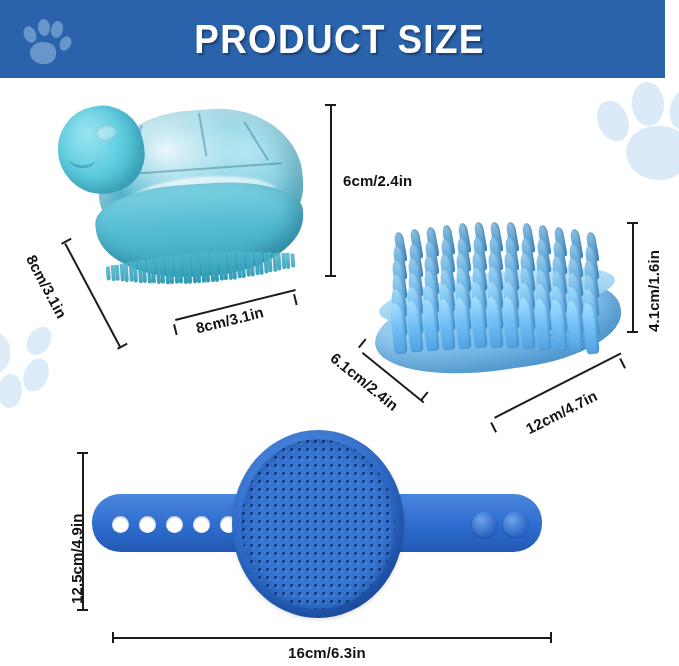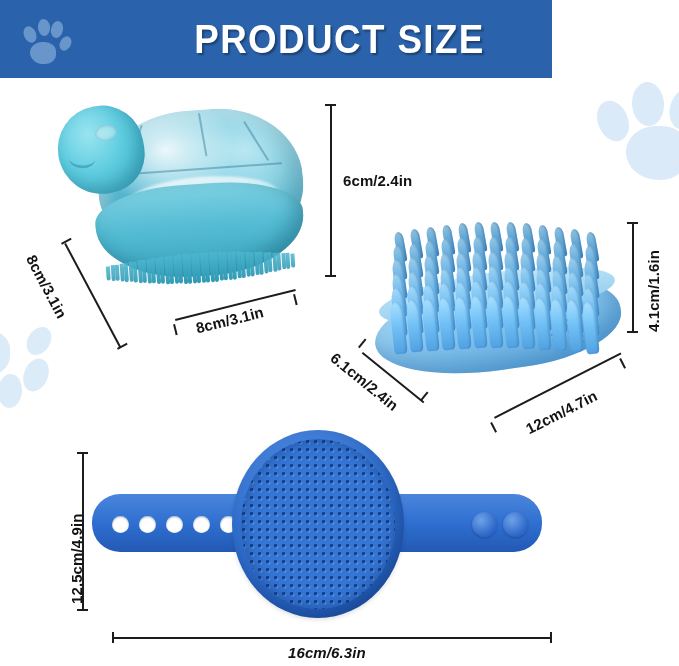--- a/index.html
+++ b/index.html
@@ -7,21 +7,21 @@
     width:679px;height:666px;
     background:#ffffff;
     font-family:"Liberation Sans", sans-serif;
     overflow:hidden;
     position:relative;
   }
   #page{position:relative;width:679px;height:666px;overflow:hidden;background:#fff;}
 
   
   .banner{
-    position:absolute;left:0;top:0;width:552px;height:78px;
+    position:absolute;left:0;top:0;width:665px;height:78px;
     background:#2a62ab;
     overflow:hidden;
   }
   .banner-title{
     position:absolute;left:0;top:0;width:679px;height:78px;
     display:flex;align-items:center;justify-content:center;
     color:#ffffff;
     font-size:40px;
     font-weight:bold;
     letter-spacing:1.5px;
@@ -403,15 +403,15 @@
   </div>
 
   <div class="dimline dim-v" style="left:82px;top:452px;height:158px;"></div>
   <div class="cap cap-h" style="left:77px;top:452px;"></div>
   <div class="cap cap-h" style="left:77px;top:609px;"></div>
   <div class="dimlabel" style="left:68px;top:604px;transform:rotate(-90deg);transform-origin:0 0;">12.5cm/4.9in</div>
 
   <div class="dimline dim-h" style="left:112px;top:637px;width:439px;"></div>
   <div class="cap cap-v" style="left:112px;top:632px;"></div>
   <div class="cap cap-v" style="left:550px;top:632px;"></div>
-  <div class="dimlabel" style="left:288px;top:644px;font-style:italic;">16cm/6.3in</div>
+  <div class="dimlabel" style="left:288px;top:644px;">16cm/6.3in</div>
 
 </div>
 
 </body></html>

